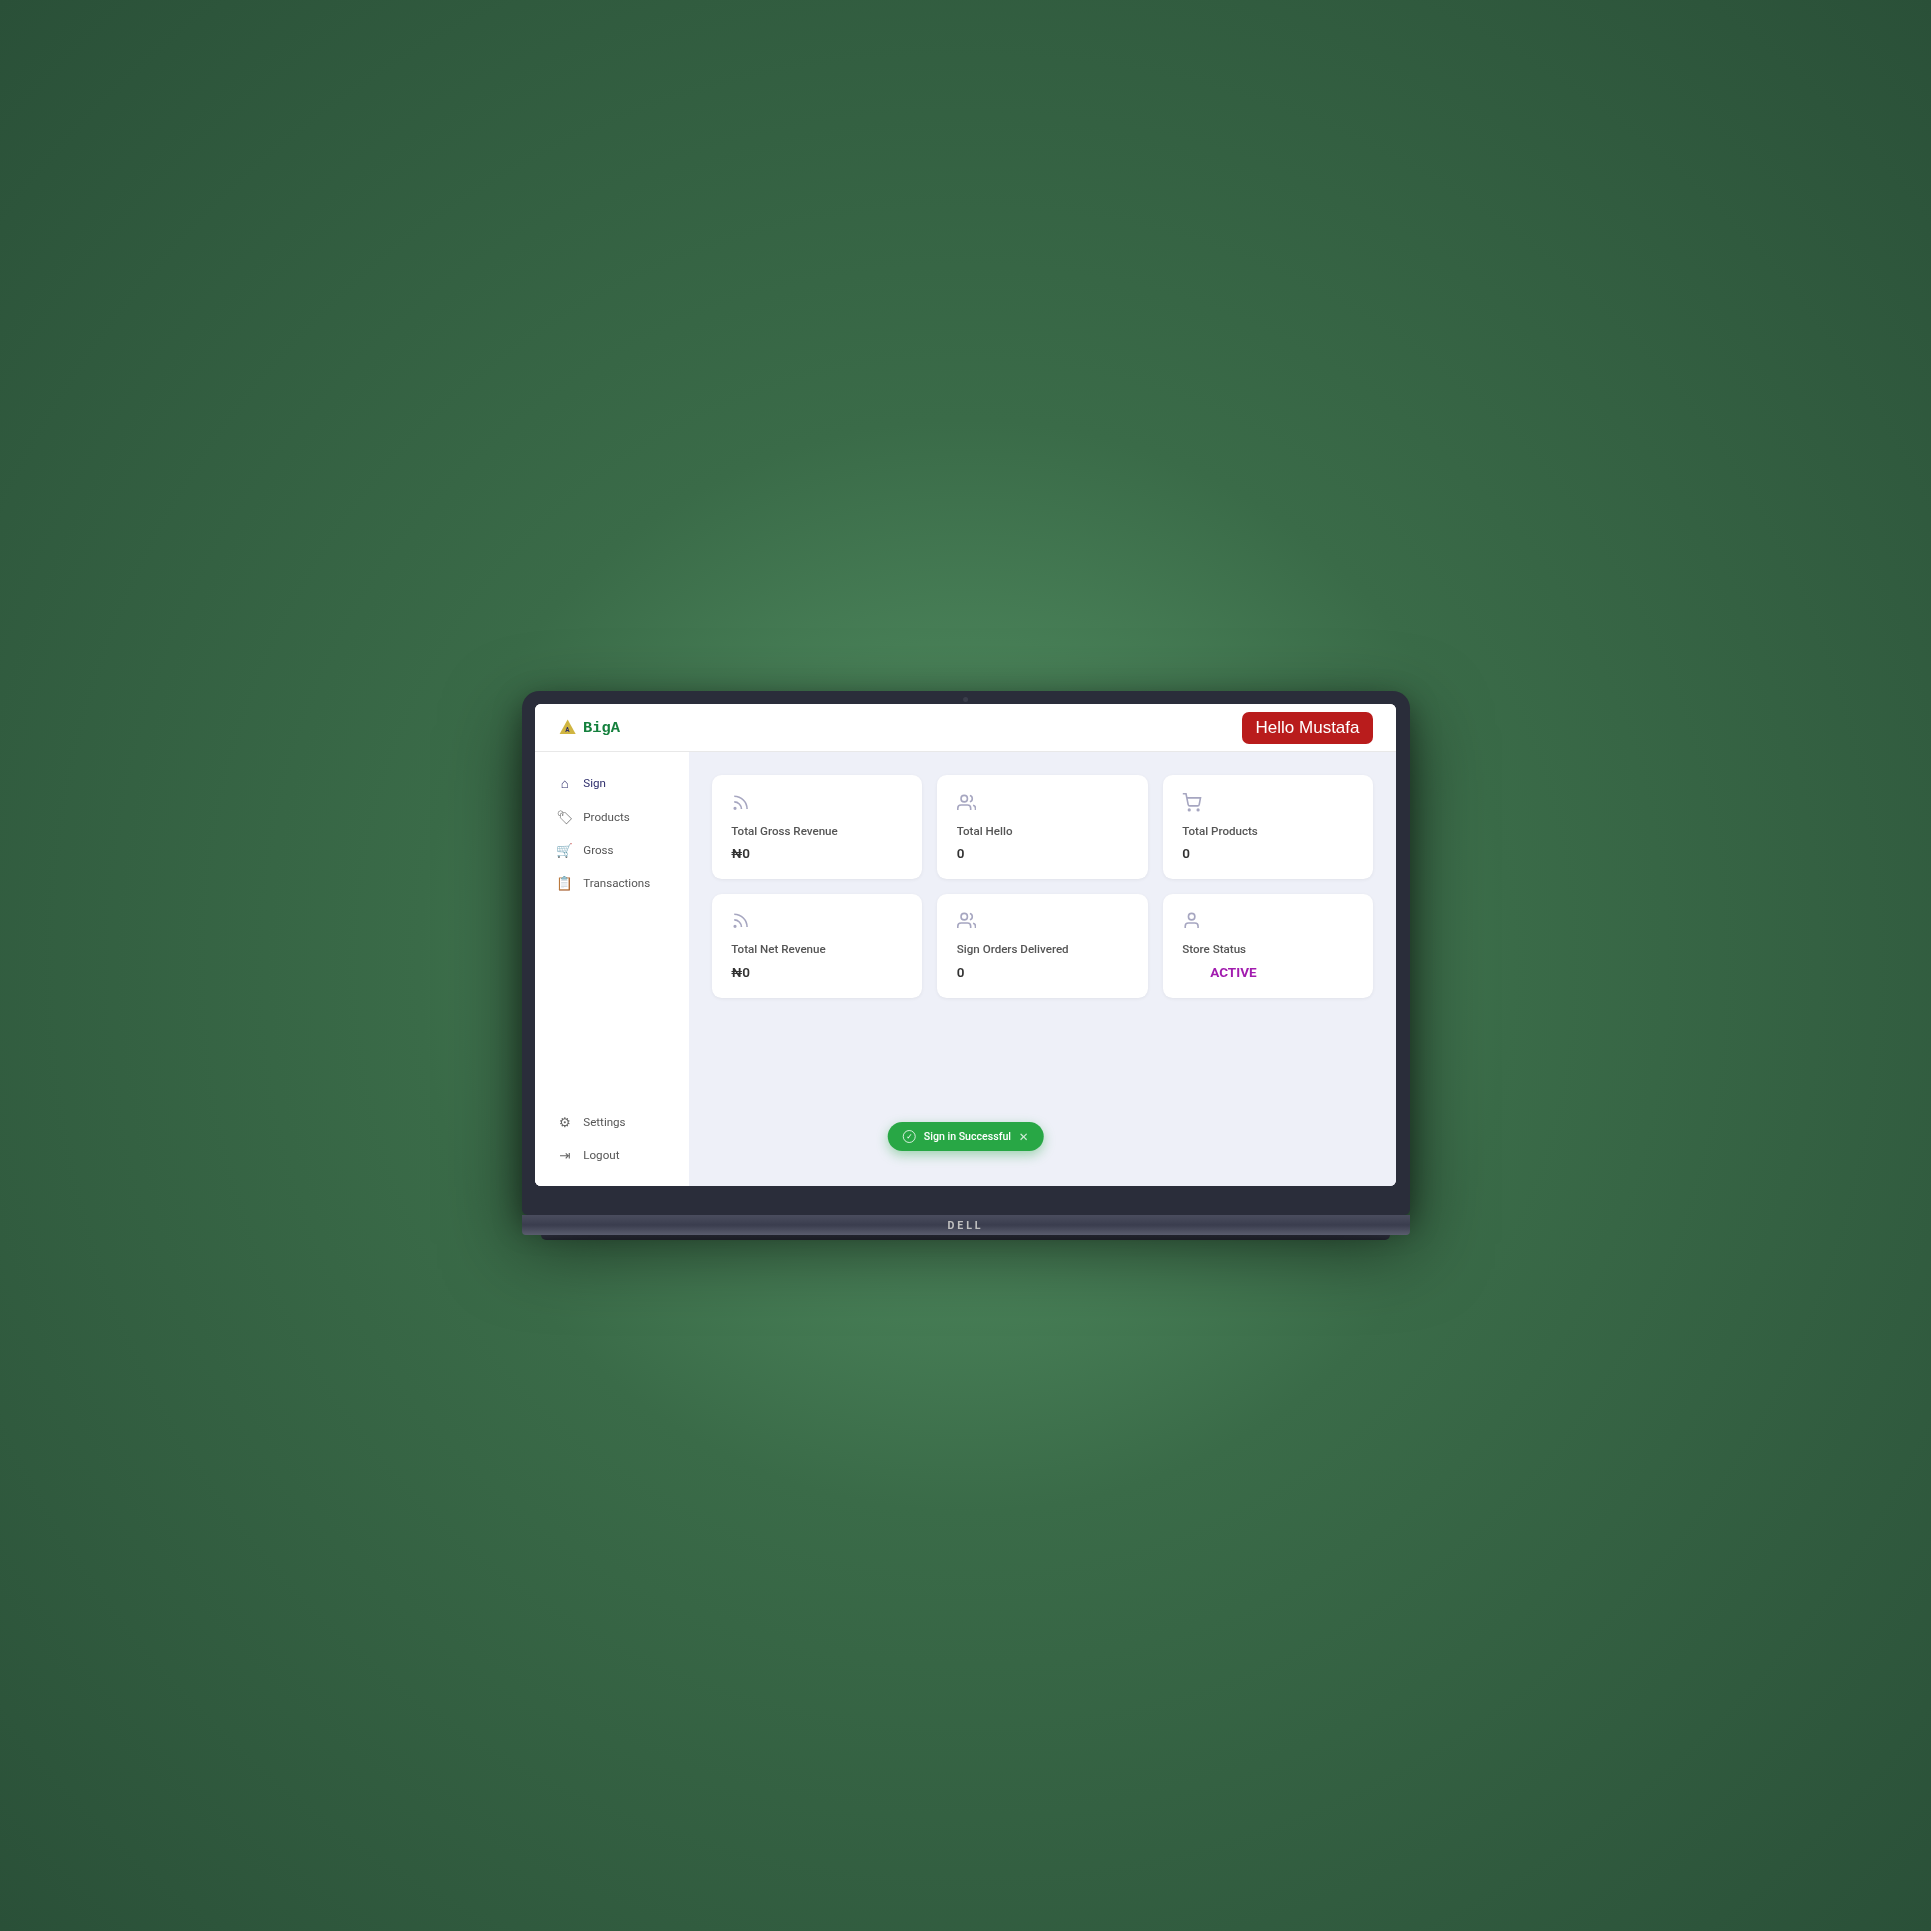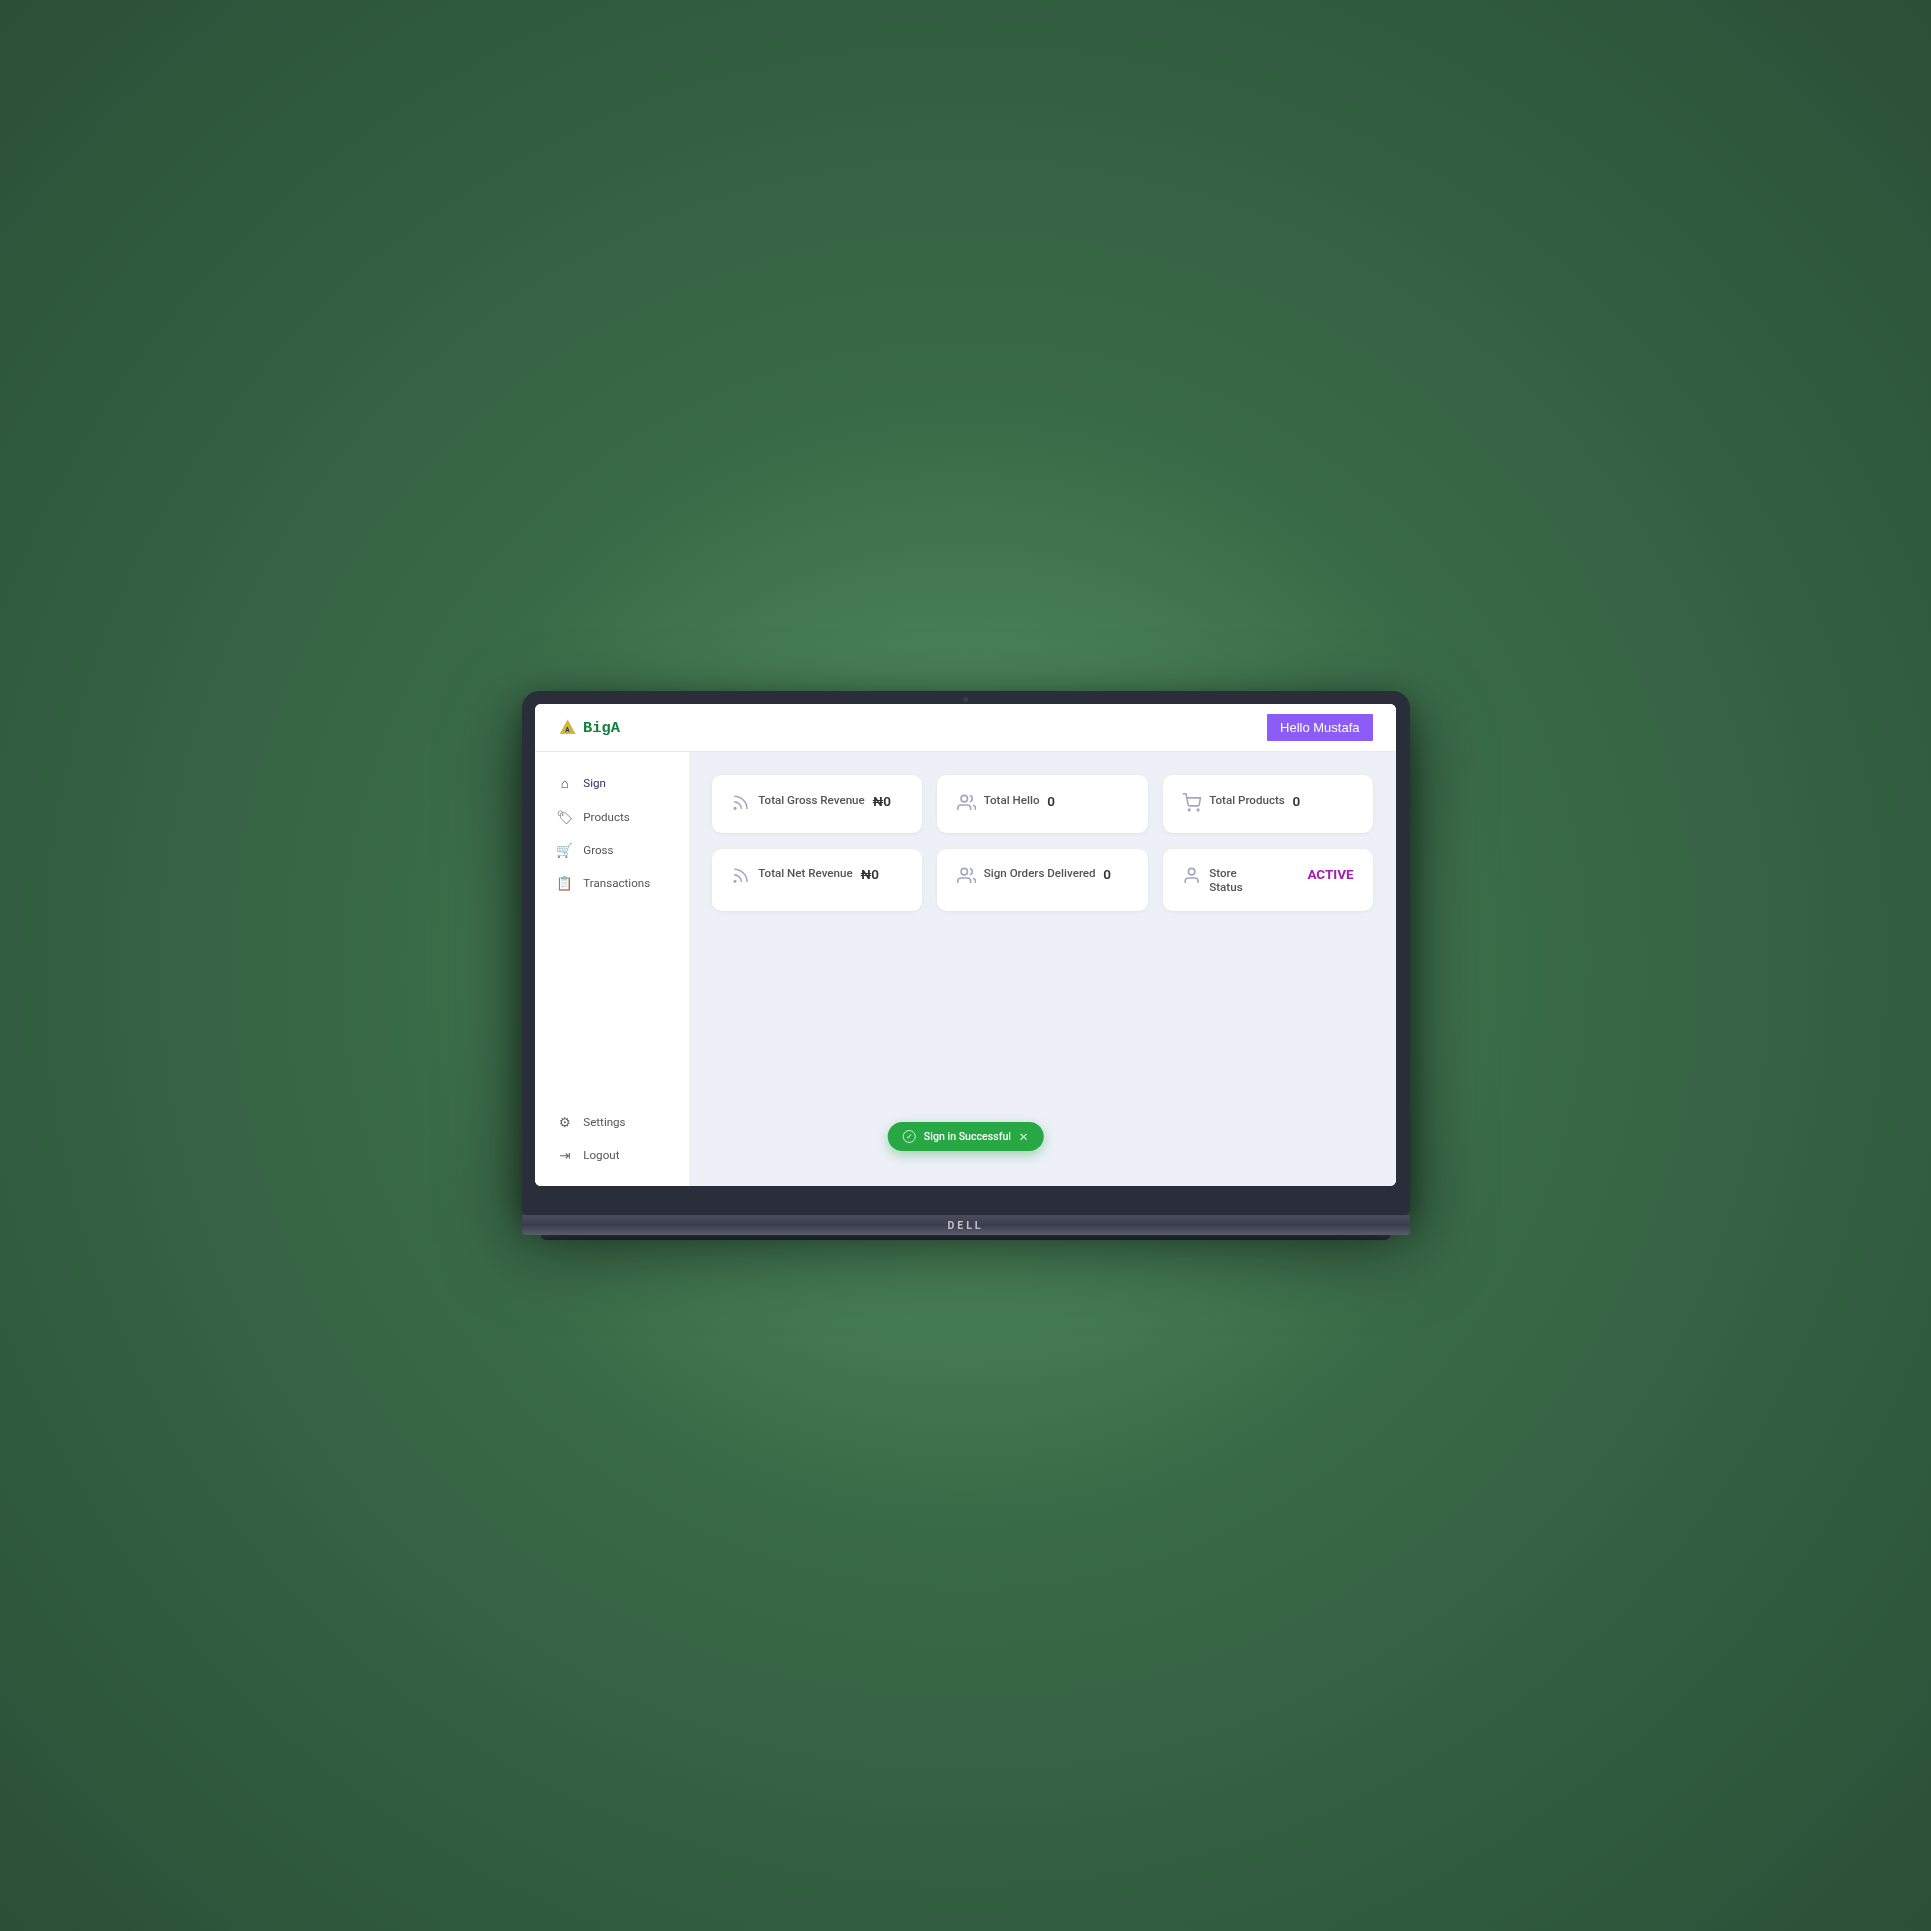--- a/index.html
+++ b/index.html
@@ -97,26 +97,26 @@
     }
 
     .logo-text {
       font-size: 15.4px;
       font-weight: 700;
       color: #15803d;
       font-family: Liberation Mono, monospace;
     }
 
     .hello-btn {
-      background: #8b5cf6;
+      background: #b91c1c;
       color: #fff;
       border: none;
-      border-radius: 1px;
+      border-radius: 7px;
       padding: 5.8px 13.5px;
-      font-size: 13px;
+      font-size: 17px;
       font-weight: 500;
       cursor: pointer;
     }
 
     .app-body {
       display: flex;
       background: #eef0f8;
       min-height: 434px;
     }
 
@@ -184,21 +184,21 @@
       gap: 15.4px;
     }
 
     .stat-card {
       background: #fff;
       border-radius: 9.7px;
       padding: 17.4px 19.3px;
       flex: 1;
       box-shadow: 0 1px 3.9px rgba(0,0,0,0.06);
       display: flex;
-      flex-direction: row;
+      flex-direction: column;
       gap: 7.7px;
     }
 
     .card-icon {
       font-size: 17.4px;
       color: #2d2d6b;
       opacity: 0.7;
     }
 
     .card-title {

